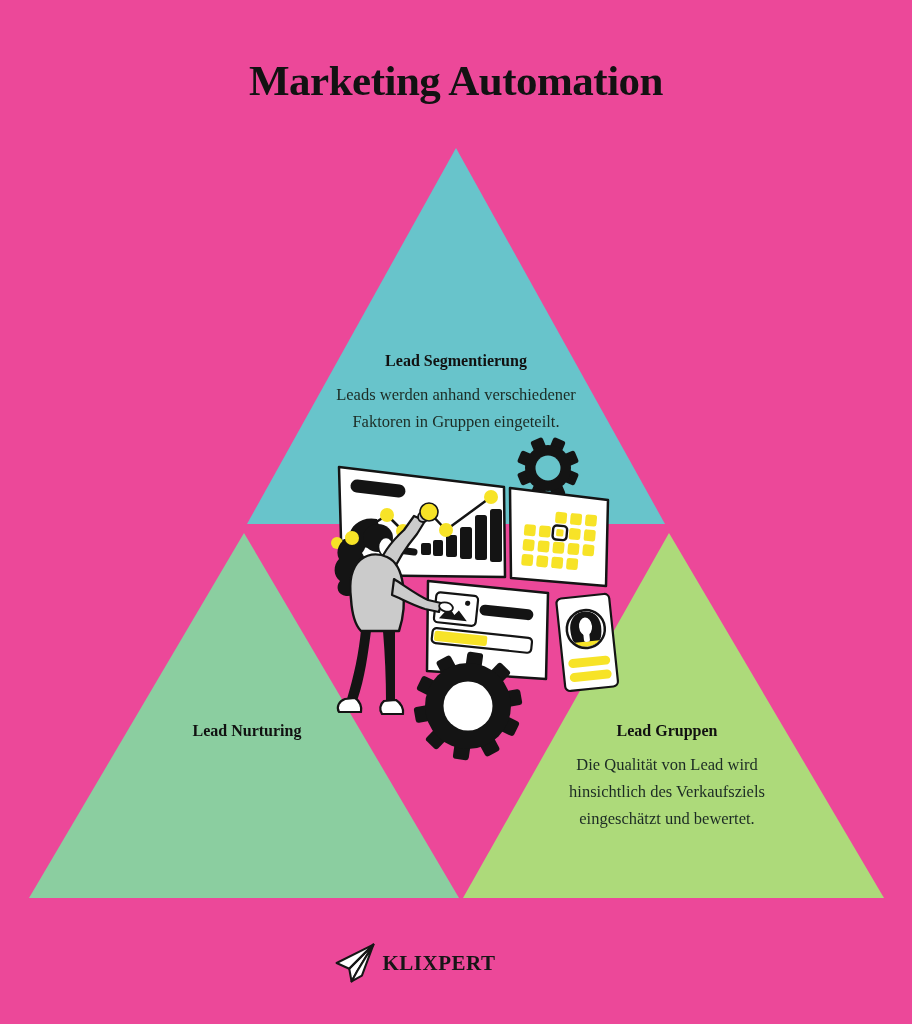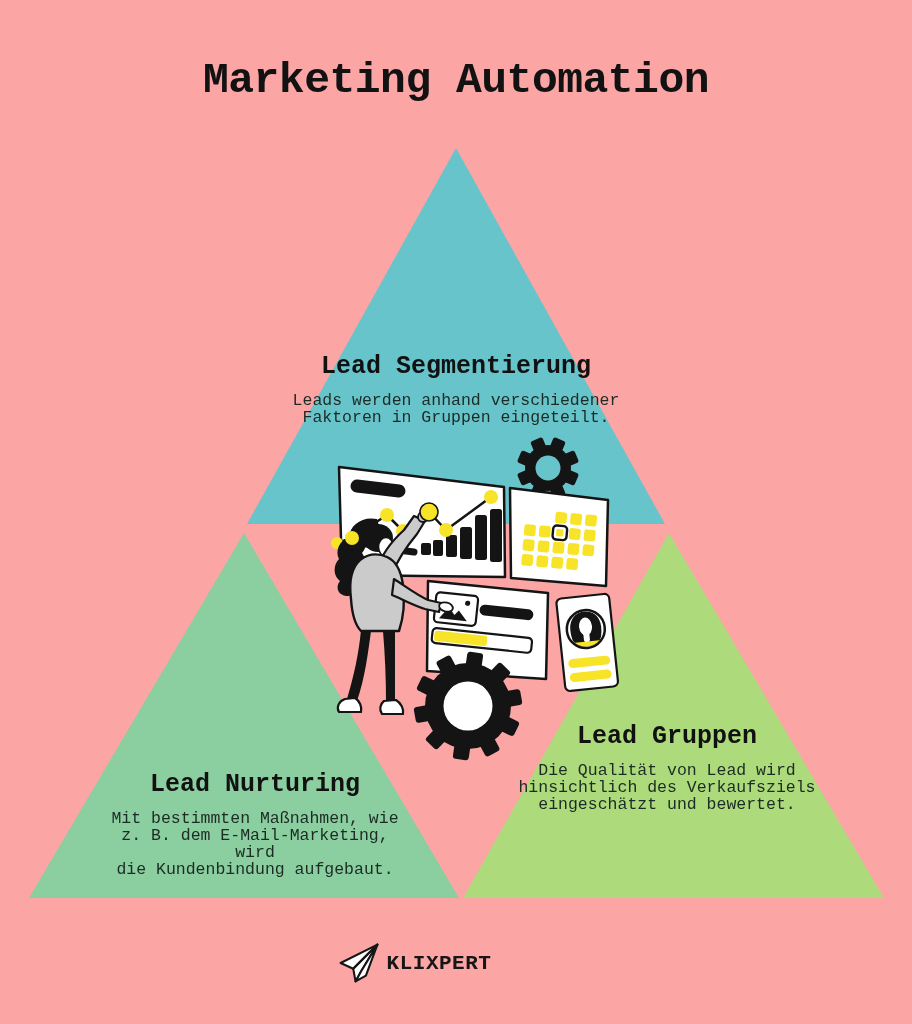--- a/index.html
+++ b/index.html
@@ -1,25 +1,25 @@
 <!DOCTYPE html>
 <html><head>
 <meta charset="utf-8">
 <style>
   html,body{margin:0;padding:0;background:#ffffff;}
-  .stage{position:relative;width:912px;height:1024px;background:#fca5a5;overflow:hidden;
-         font-family:Liberation Mono, monospace;color:#141414;}
+  .stage{position:relative;width:912px;height:1024px;background:#ec4899;overflow:hidden;
+         font-family:Liberation Serif, serif;color:#141414;}
   .page-title{position:absolute;left:0;top:56px;width:912px;margin:0;text-align:center;
               font-size:43px;font-weight:bold;letter-spacing:-0.5px;color:#121212;}
   .art{position:absolute;left:0;top:0;}
   .tri-text{position:absolute;text-align:center;}
-  .tri-text h2{margin:0 0 11px 0;font-size:25px;font-weight:bold;color:#111;}
-  .tri-text p{margin:0;font-size:16.5px;line-height:17px;color:#1c2b24;white-space:pre-line;}
+  .tri-text h2{margin:0 0 11px 0;font-size:16px;font-weight:bold;color:#111;}
+  .tri-text p{margin:0;font-size:16.5px;line-height:27px;color:#1c2b24;white-space:pre-line;}
   .tt-top{left:256px;top:352px;width:400px;}
-  .tt-left{left:100px;top:722px;width:310px;margin-top:48px;}
+  .tt-left{left:92px;top:722px;width:310px;}
   .tt-right{left:512px;top:722px;width:310px;}
   .footer-logo{position:absolute;left:0;top:936px;width:827px;height:54px;
                display:flex;align-items:center;justify-content:center;gap:5px;}
   .footer-logo .brand{font-size:21px;font-weight:bold;letter-spacing:0.5px;color:#161616;}
 </style>
 </head>
 <body>
 
 <div class="stage">
 
@@ -155,23 +155,20 @@
     </g>
   </svg>
 
   <div class="tri-text tt-top">
     <h2>Lead Segmentierung</h2>
     <p>Leads werden anhand verschiedener
 Faktoren in Gruppen eingeteilt.</p>
   </div>
   <div class="tri-text tt-left">
     <h2>Lead Nurturing</h2>
-    <p>Mit bestimmten Maßnahmen, wie
-z. B. dem E-Mail-Marketing, wird
-die Kundenbindung aufgebaut.</p>
   </div>
   <div class="tri-text tt-right">
     <h2>Lead Gruppen</h2>
     <p>Die Qualität von Lead wird
 hinsichtlich des Verkaufsziels
 eingeschätzt und bewertet.</p>
   </div>
 
   <div class="footer-logo">
     <svg width="46" height="46" viewBox="0 0 40 40">

